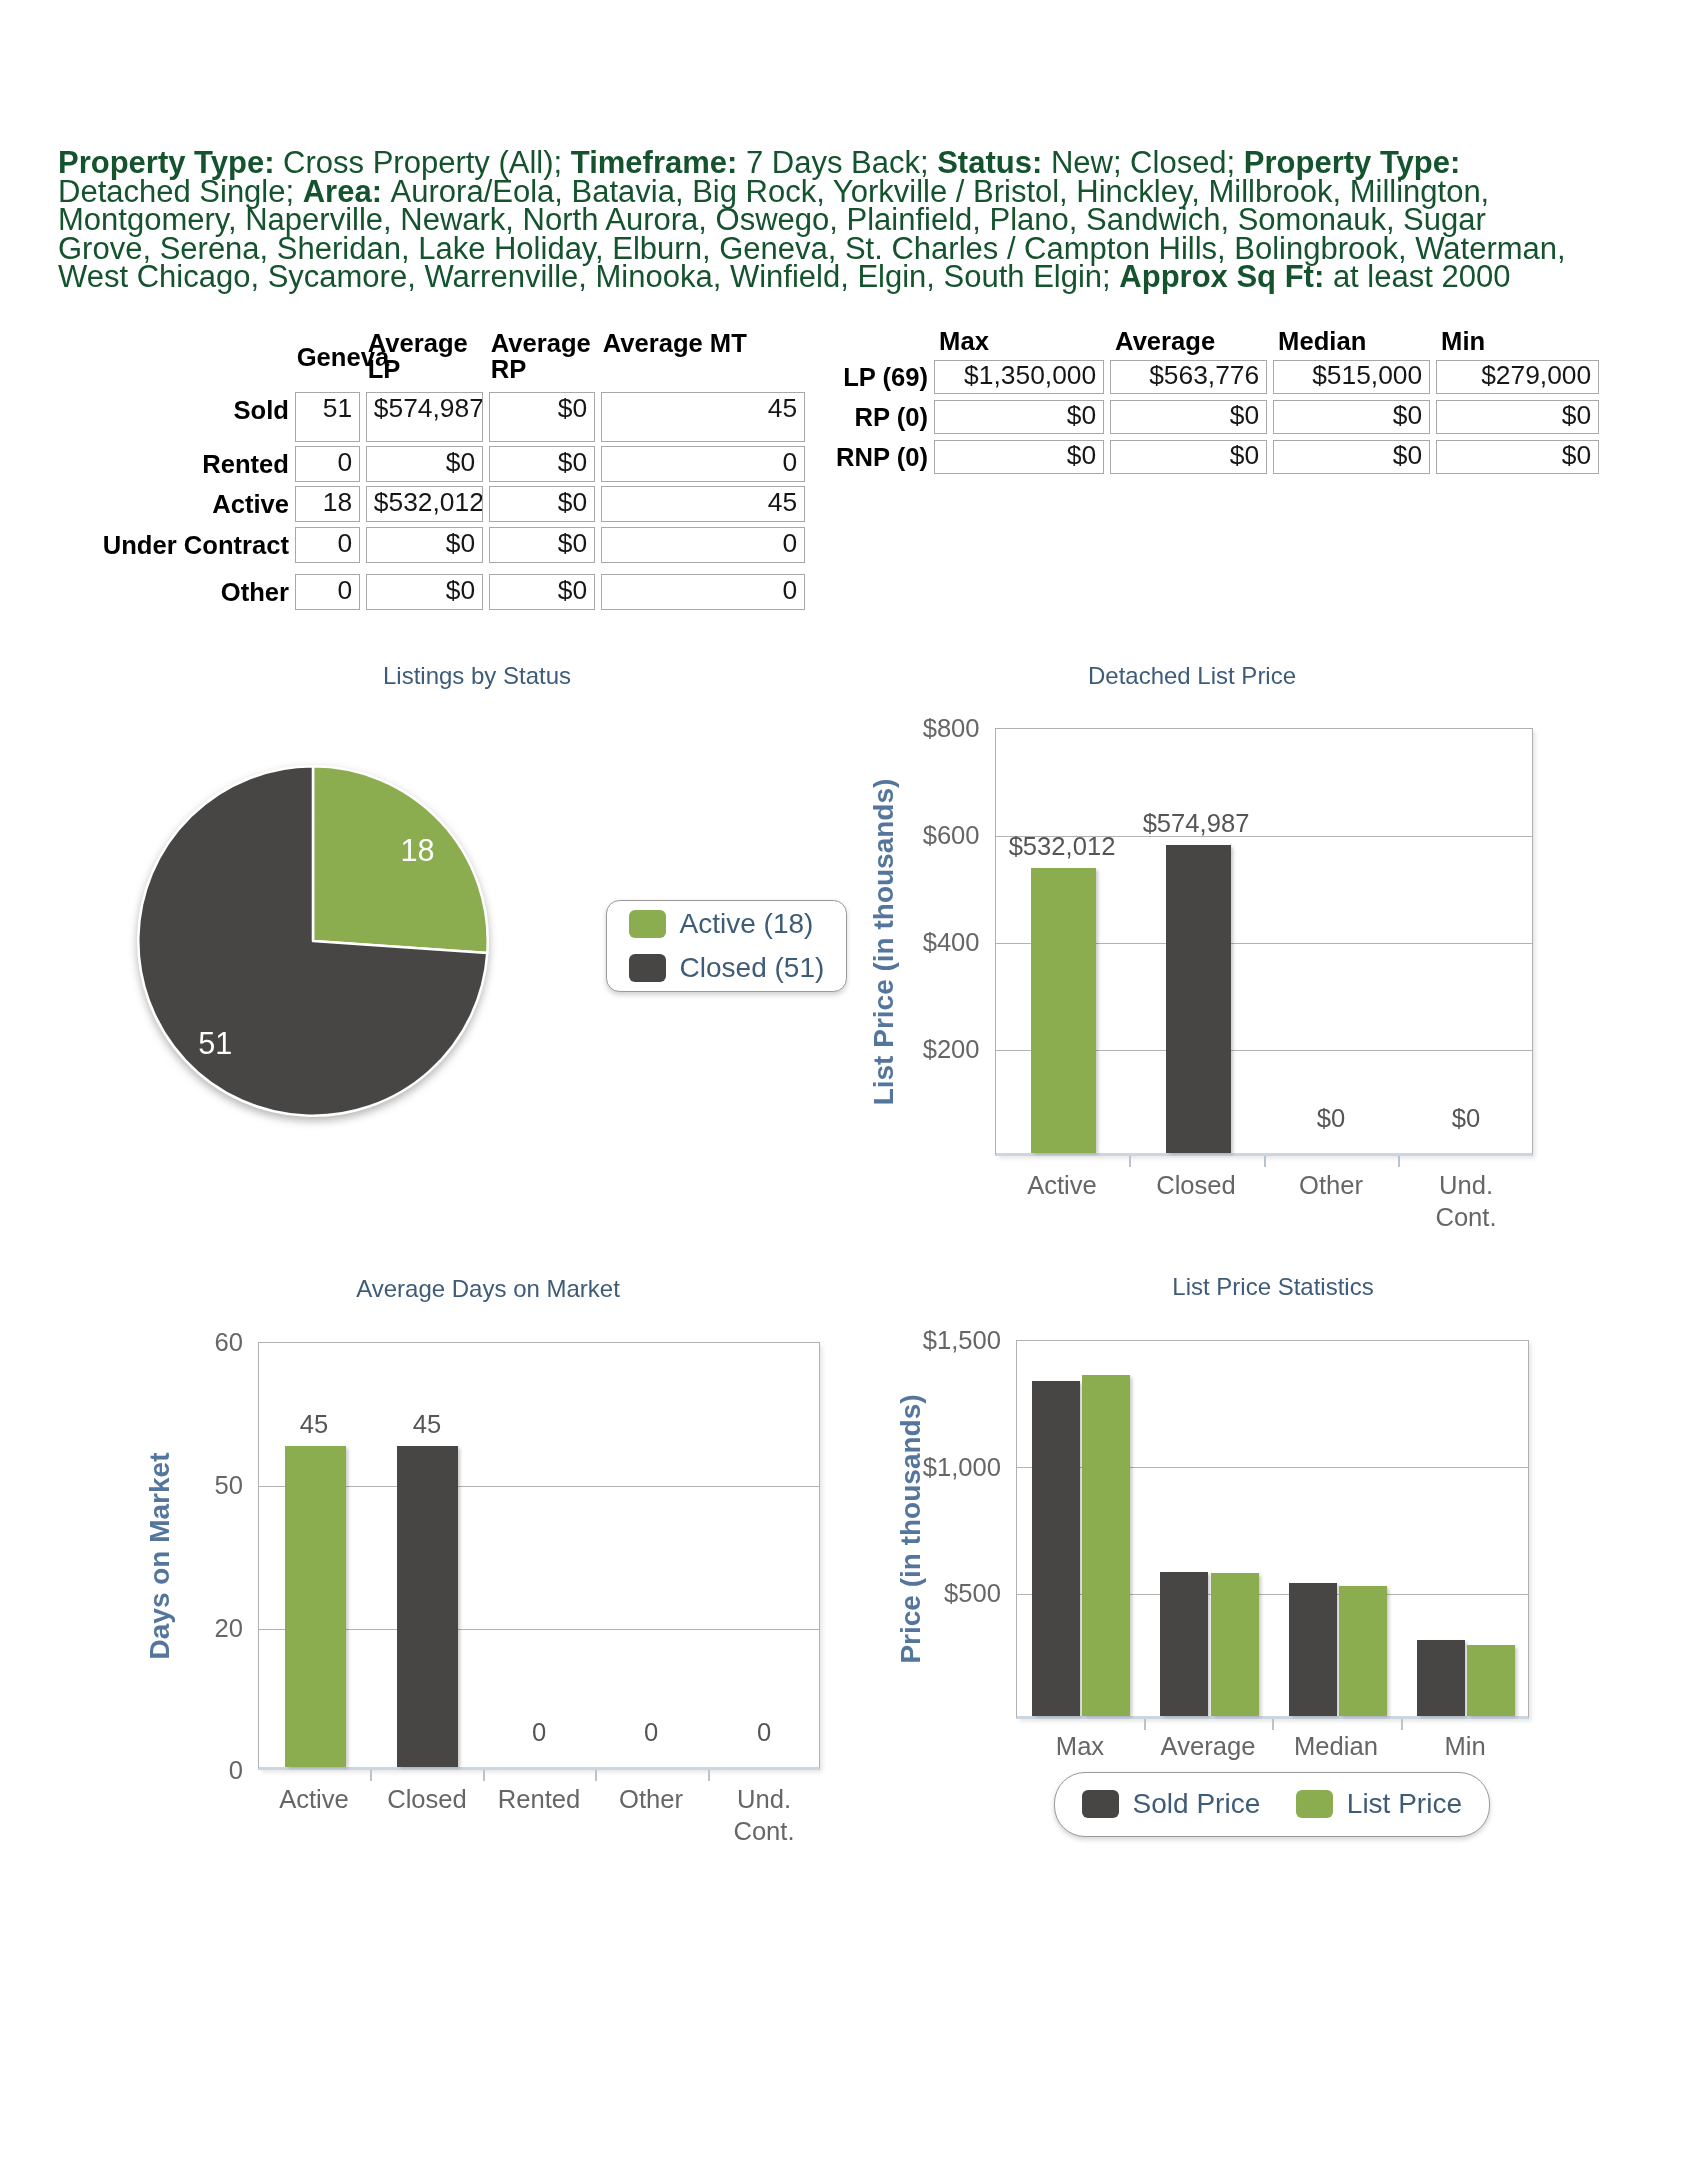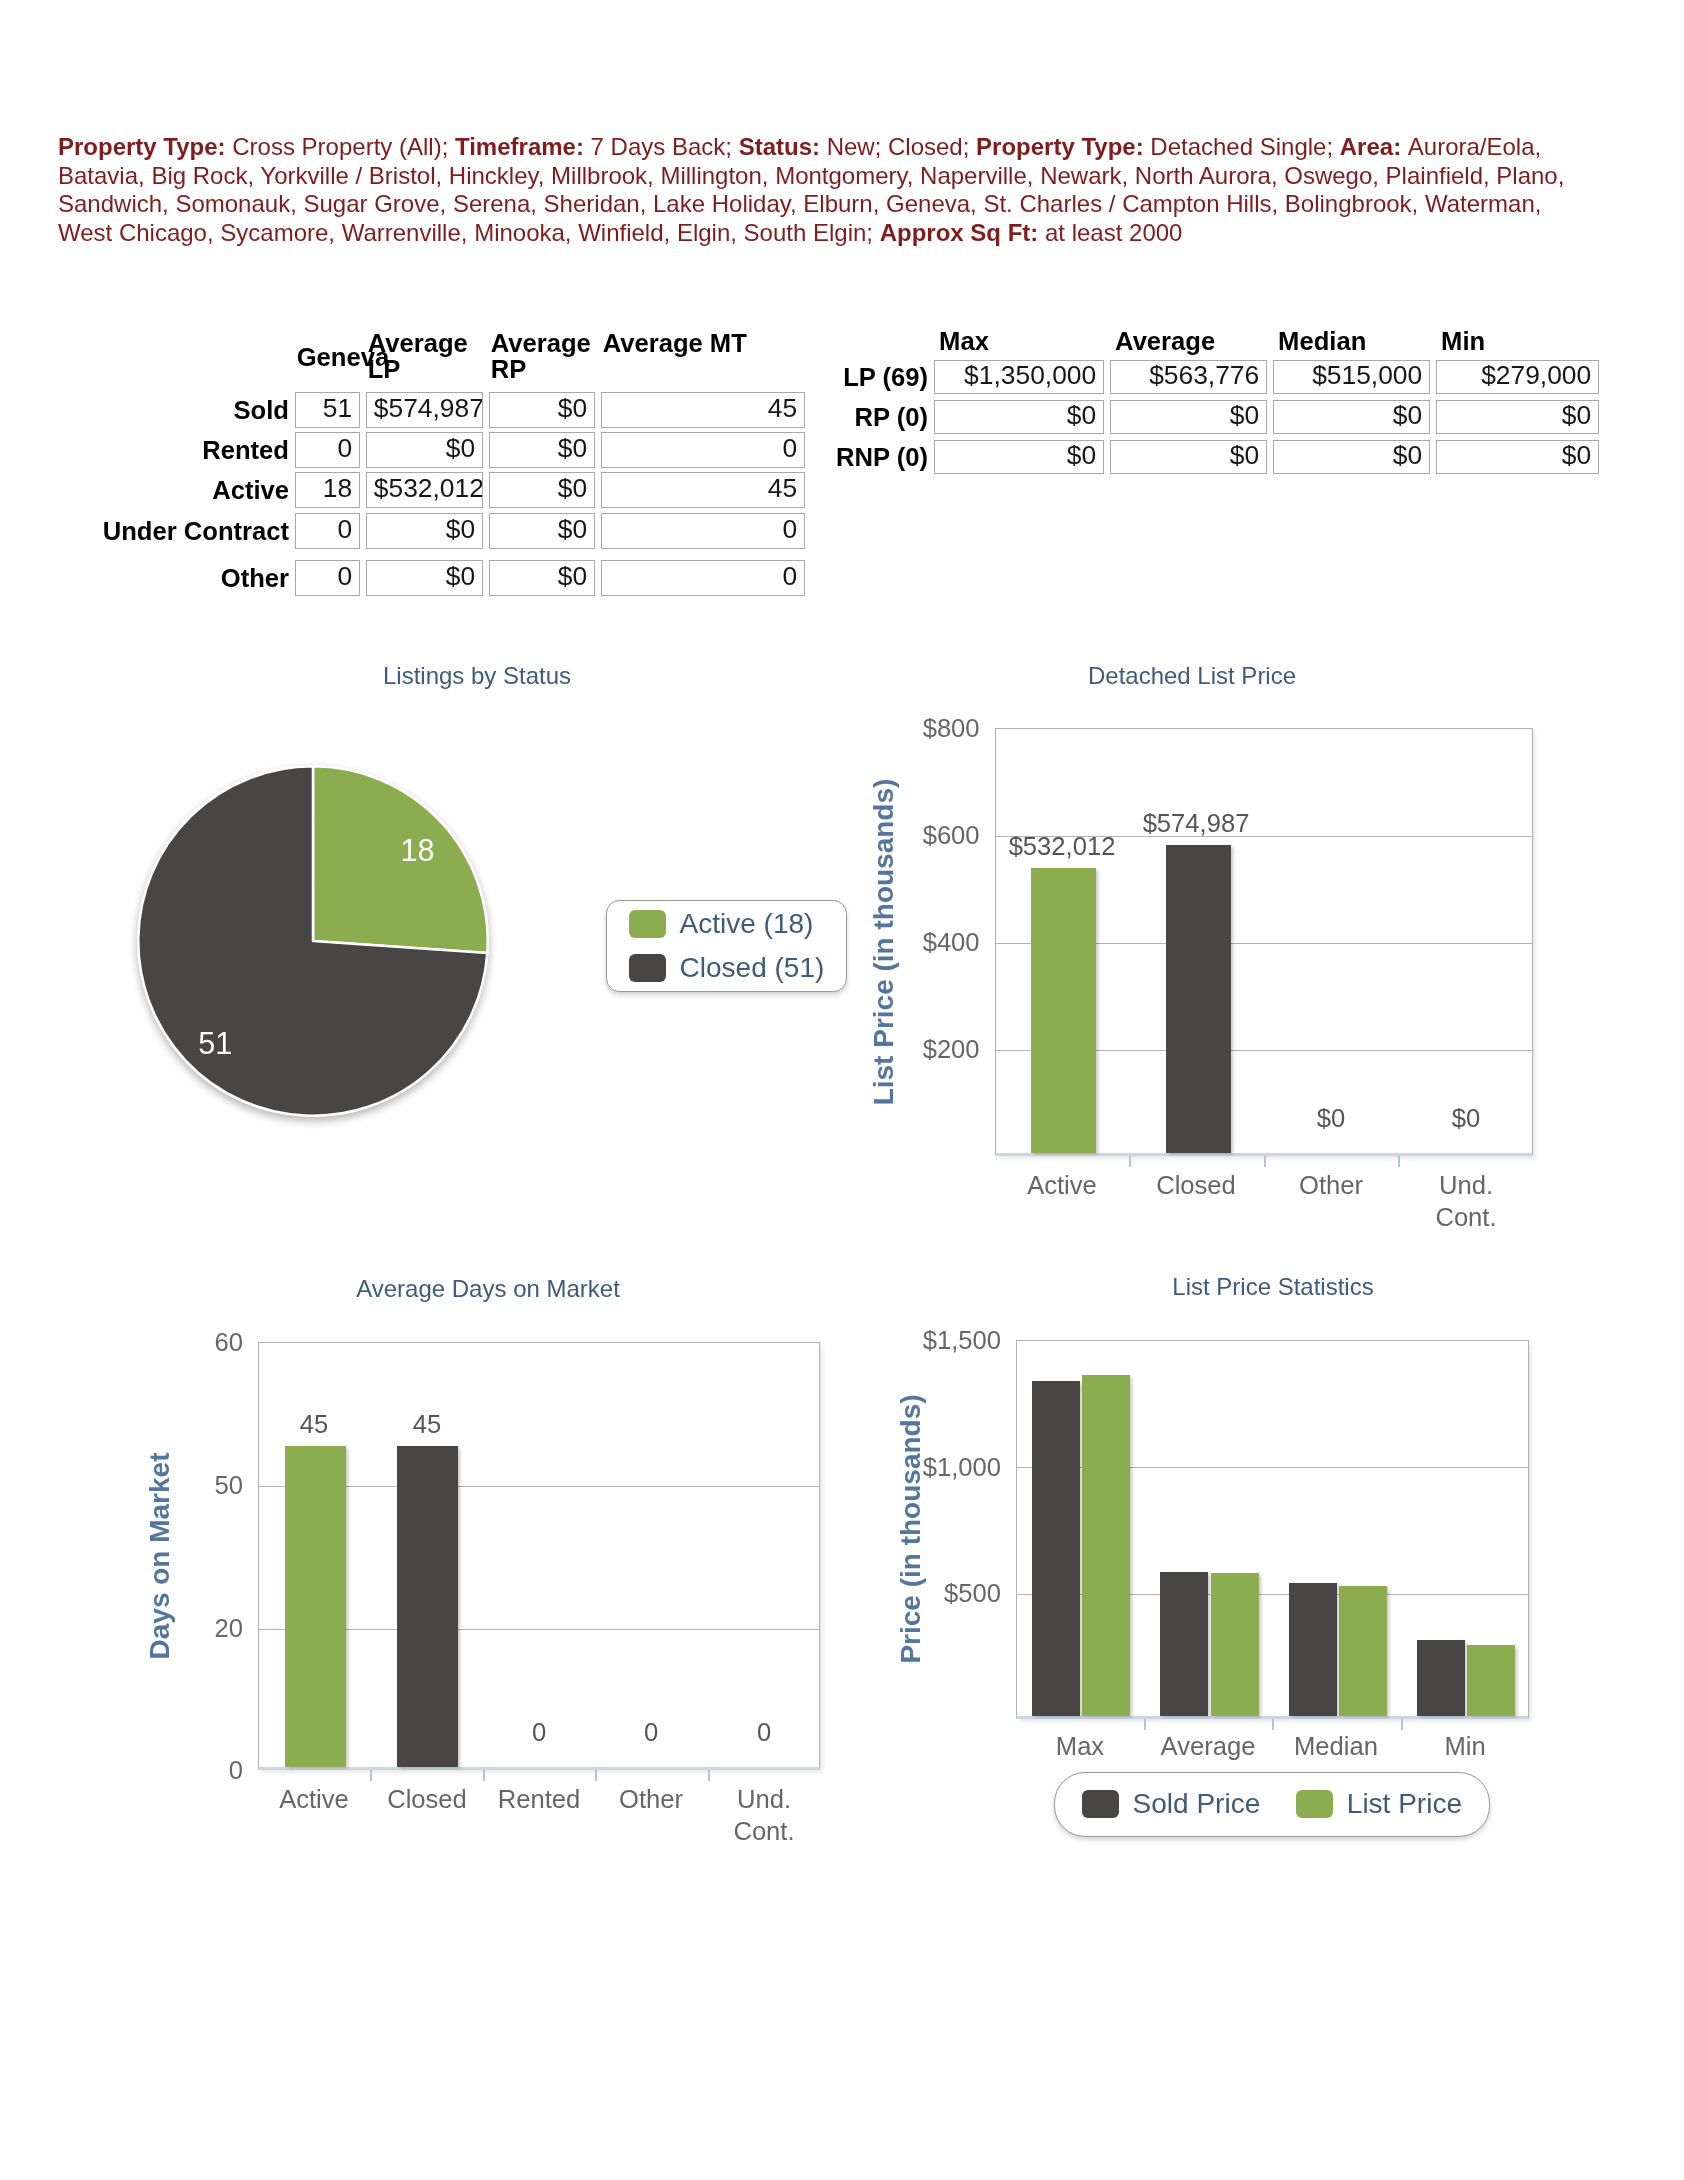--- a/index.html
+++ b/index.html
@@ -1,19 +1,19 @@
 <!DOCTYPE html>
 <html style="font-size:13.6px"><head>
 <meta charset="utf-8">
 <style>
   html,body{margin:0;padding:0;background:#fff;}
   .page{position:relative;width:1685px;height:2181px;background:#fff;overflow:hidden;
         font-family:"Liberation Sans","DejaVu Sans",sans-serif;color:#000;}
   
-  .criteria{position:absolute;left:58px;top:109px;width:1515px;font-size:24px;line-height:28.5px;color:#7f1d1d;}
+  .criteria{position:absolute;left:58px;top:118px;width:1515px;font-size:31px;line-height:28.5px;color:#14532d;}
   .criteria b{font-weight:bold;}
   
   .rtable{position:absolute;}
   .trow{display:flex;align-items:stretch;}
   .tlabel{font-weight:bold;font-size:25.6px;text-align:right;color:#000;}
   .tcell{border:1.7px solid #a8a8a8;background:#fff;text-align:right;font-size:26.4px;color:#161616;
          box-sizing:border-box;padding:0 6.8px;overflow:hidden;white-space:nowrap;}
   .thead{font-weight:bold;font-size:25.6px;line-height:26.4px;color:#000;}
   
   .chart{position:absolute;}
@@ -48,21 +48,21 @@
   <p class="criteria" id="criteria"><b>Property Type: </b><span>Cross Property (All); </span><b>Timeframe: </b><span>7 Days Back; </span><b>Status: </b><span>New; Closed; </span><b>Property Type: </b><span>Detached Single; </span><b>Area: </b><span>Aurora/Eola, Batavia, Big Rock, Yorkville / Bristol, Hinckley, Millbrook, Millington, Montgomery, Naperville, Newark, North Aurora, Oswego, Plainfield, Plano, Sandwich, Somonauk, Sugar Grove, Serena, Sheridan, Lake Holiday, Elburn, Geneva, St. Charles / Campton Hills, Bolingbrook, Waterman, West Chicago, Sycamore, Warrenville, Minooka, Winfield, Elgin, South Elgin; </span><b>Approx Sq Ft: </b><span>at least 2000</span></p>
 
   <div class="rtable" id="status-table" style="left:51px;top:330px;">
       <div class="trow" style="align-items: flex-start; margin-bottom: 6.8px; min-height: 55px;">
         <div class="tlabel" style="width: 238px; flex: 0 0 auto;"></div>
         <div class="thead" style="width: 65px; flex: 0 0 auto; margin-left: 6px; box-sizing: border-box; padding-left: 1.7px; text-align: center; align-self: center; white-space: nowrap;">Geneva</div>
         <div class="thead" style="width: 117px; flex: 0 0 auto; margin-left: 6px; box-sizing: border-box; padding-left: 1.7px; text-align: left; align-self: flex-start;">Average LP</div>
         <div class="thead" style="width: 106px; flex: 0 0 auto; margin-left: 6px; box-sizing: border-box; padding-left: 1.7px; text-align: left; align-self: flex-start;">Average RP</div>
         <div class="thead" style="width: 204px; flex: 0 0 auto; margin-left: 6px; box-sizing: border-box; padding-left: 1.7px; text-align: left; align-self: flex-start;">Average MT</div>
       </div>
-      <div class="trow" style="margin-bottom: 4.3px; height: 36px;">
+      <div class="trow" style="margin-bottom: 4.3px; height: 50px;">
         <div class="tlabel" style="width: 238px; flex: 0 0 auto; line-height: 36px; white-space: nowrap;">Sold</div>
         <div class="tcell" style="width: 65px; flex: 0 0 auto; margin-left: 6px; line-height: 31px;">51</div>
         <div class="tcell" style="width: 117px; flex: 0 0 auto; margin-left: 6px; line-height: 31px;">$574,987</div>
         <div class="tcell" style="width: 106px; flex: 0 0 auto; margin-left: 6px; line-height: 31px;">$0</div>
         <div class="tcell" style="width: 204px; flex: 0 0 auto; margin-left: 6px; line-height: 31px;">45</div>
       </div>
       <div class="trow" style="margin-bottom: 4.3px; height: 36px;">
         <div class="tlabel" style="width: 238px; flex: 0 0 auto; line-height: 36px; white-space: nowrap;">Rented</div>
         <div class="tcell" style="width: 65px; flex: 0 0 auto; margin-left: 6px; line-height: 31px;">0</div>
         <div class="tcell" style="width: 117px; flex: 0 0 auto; margin-left: 6px; line-height: 31px;">$0</div>

